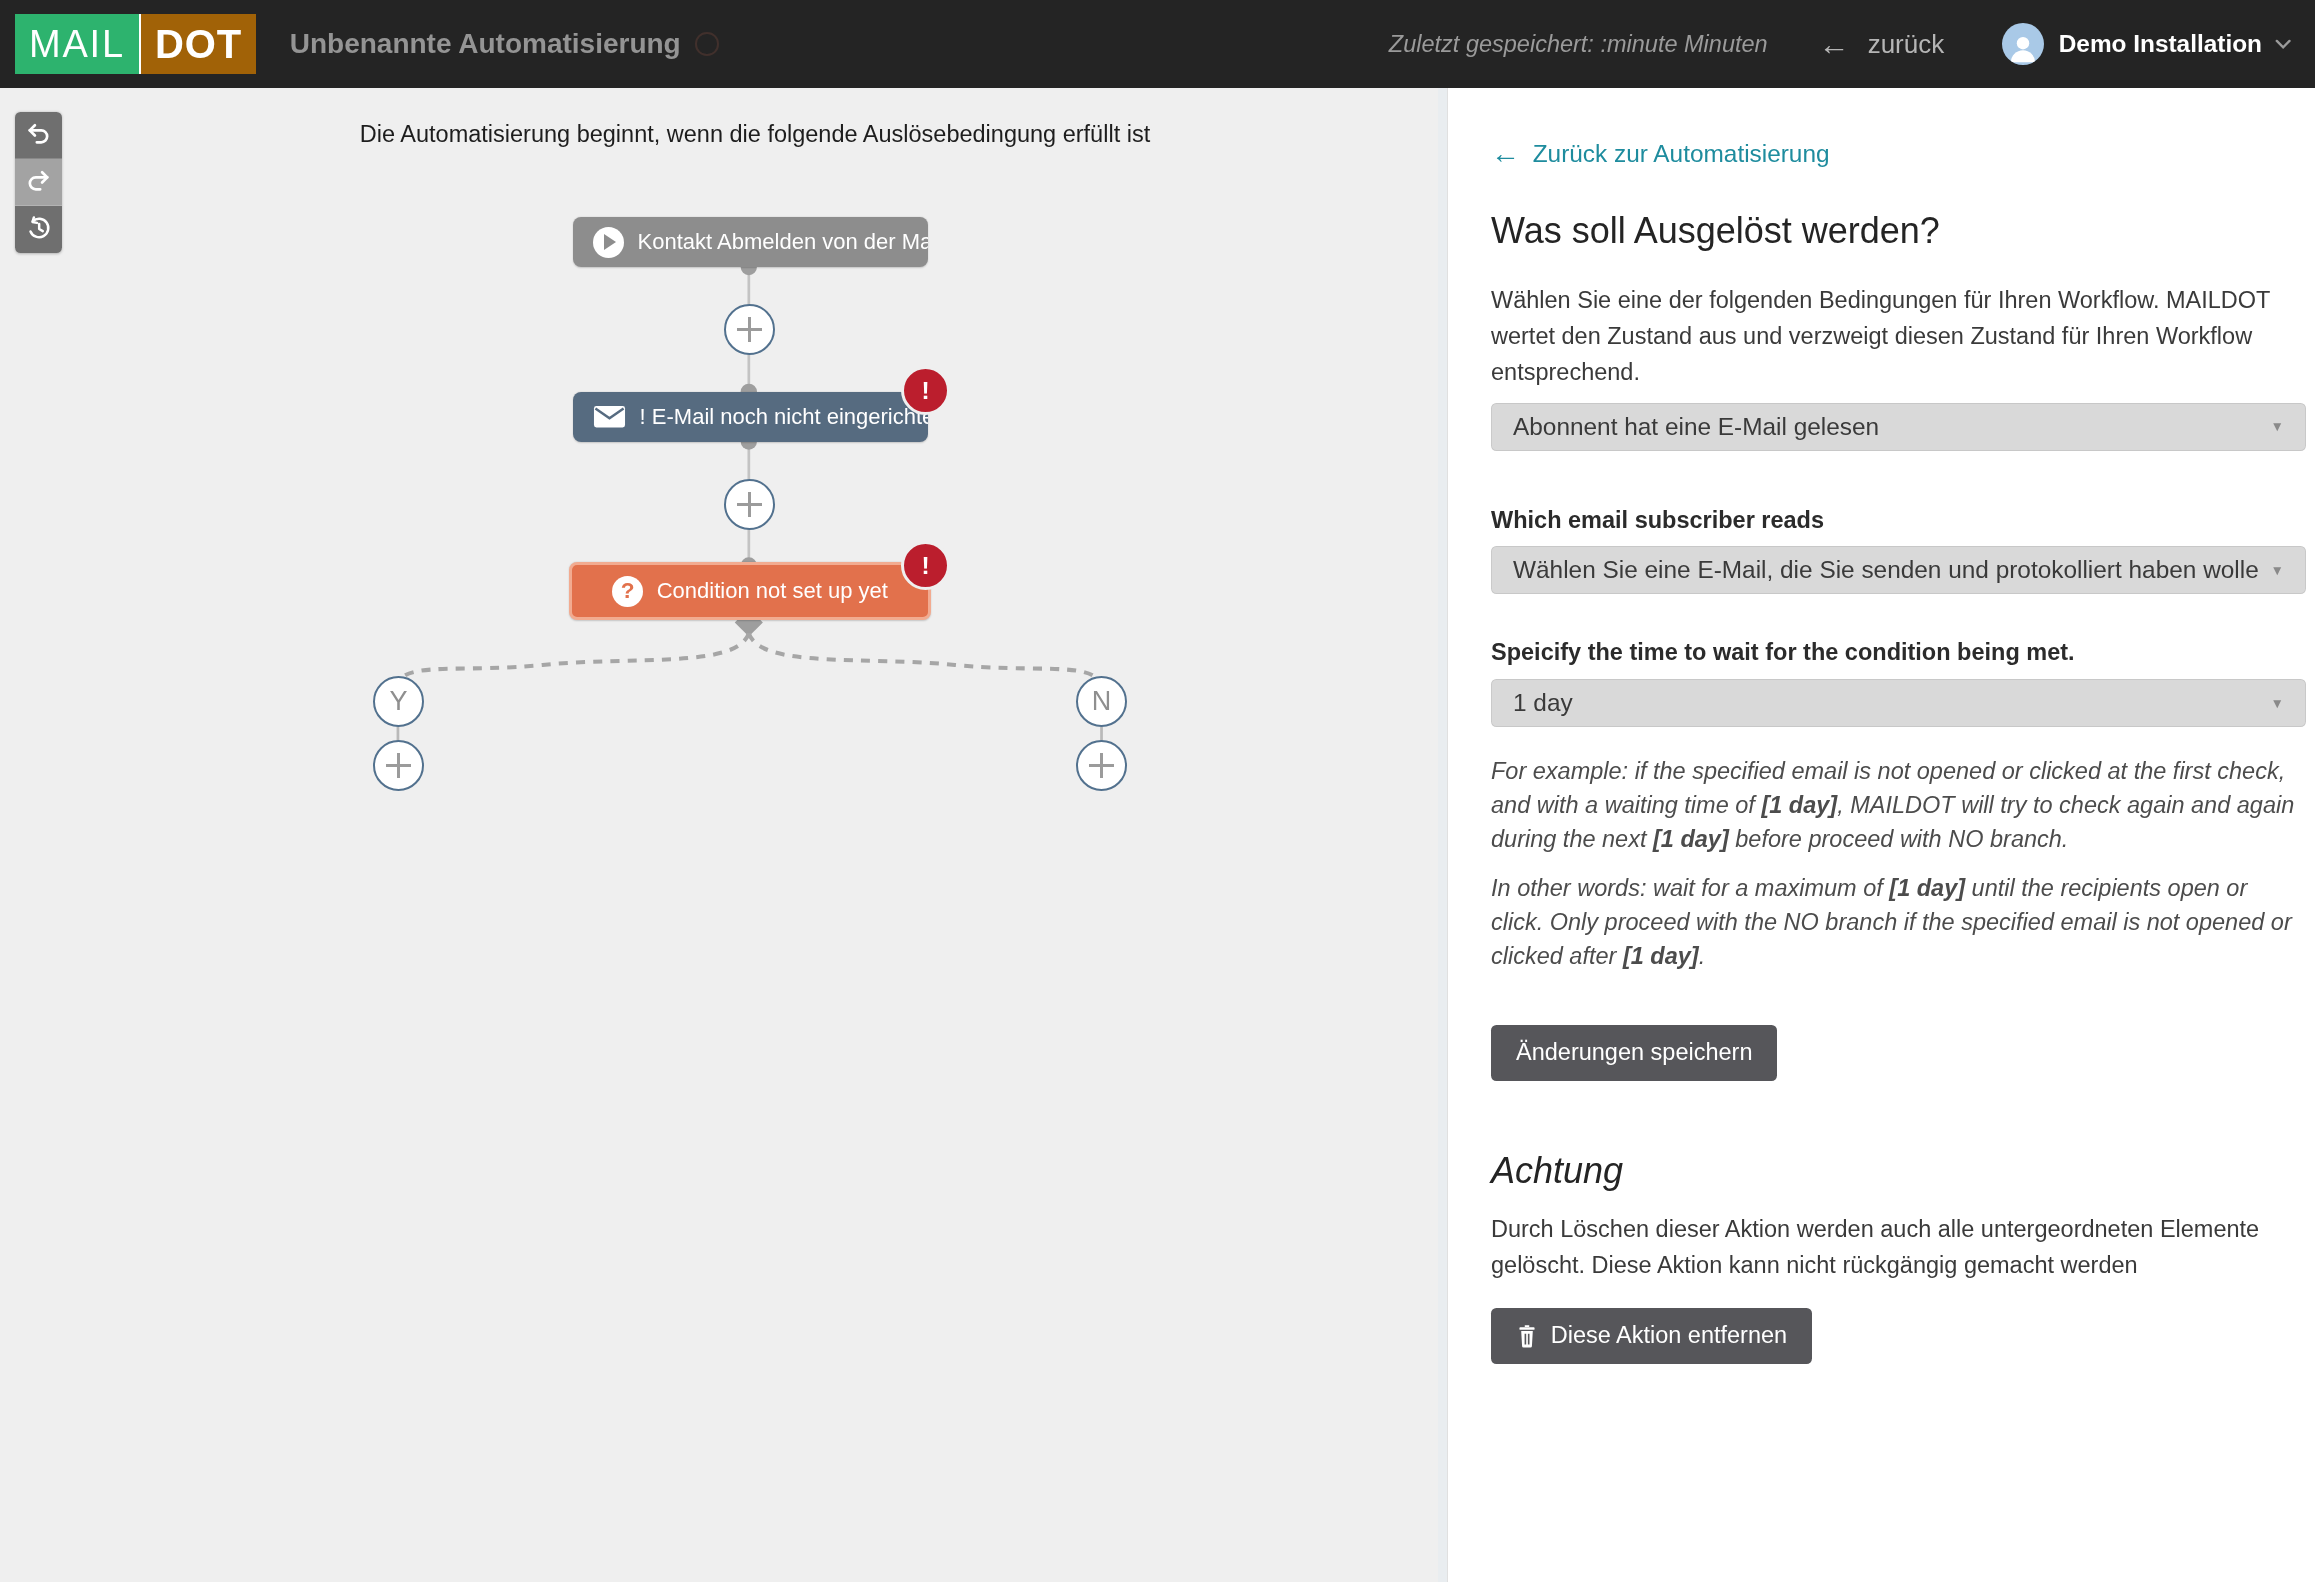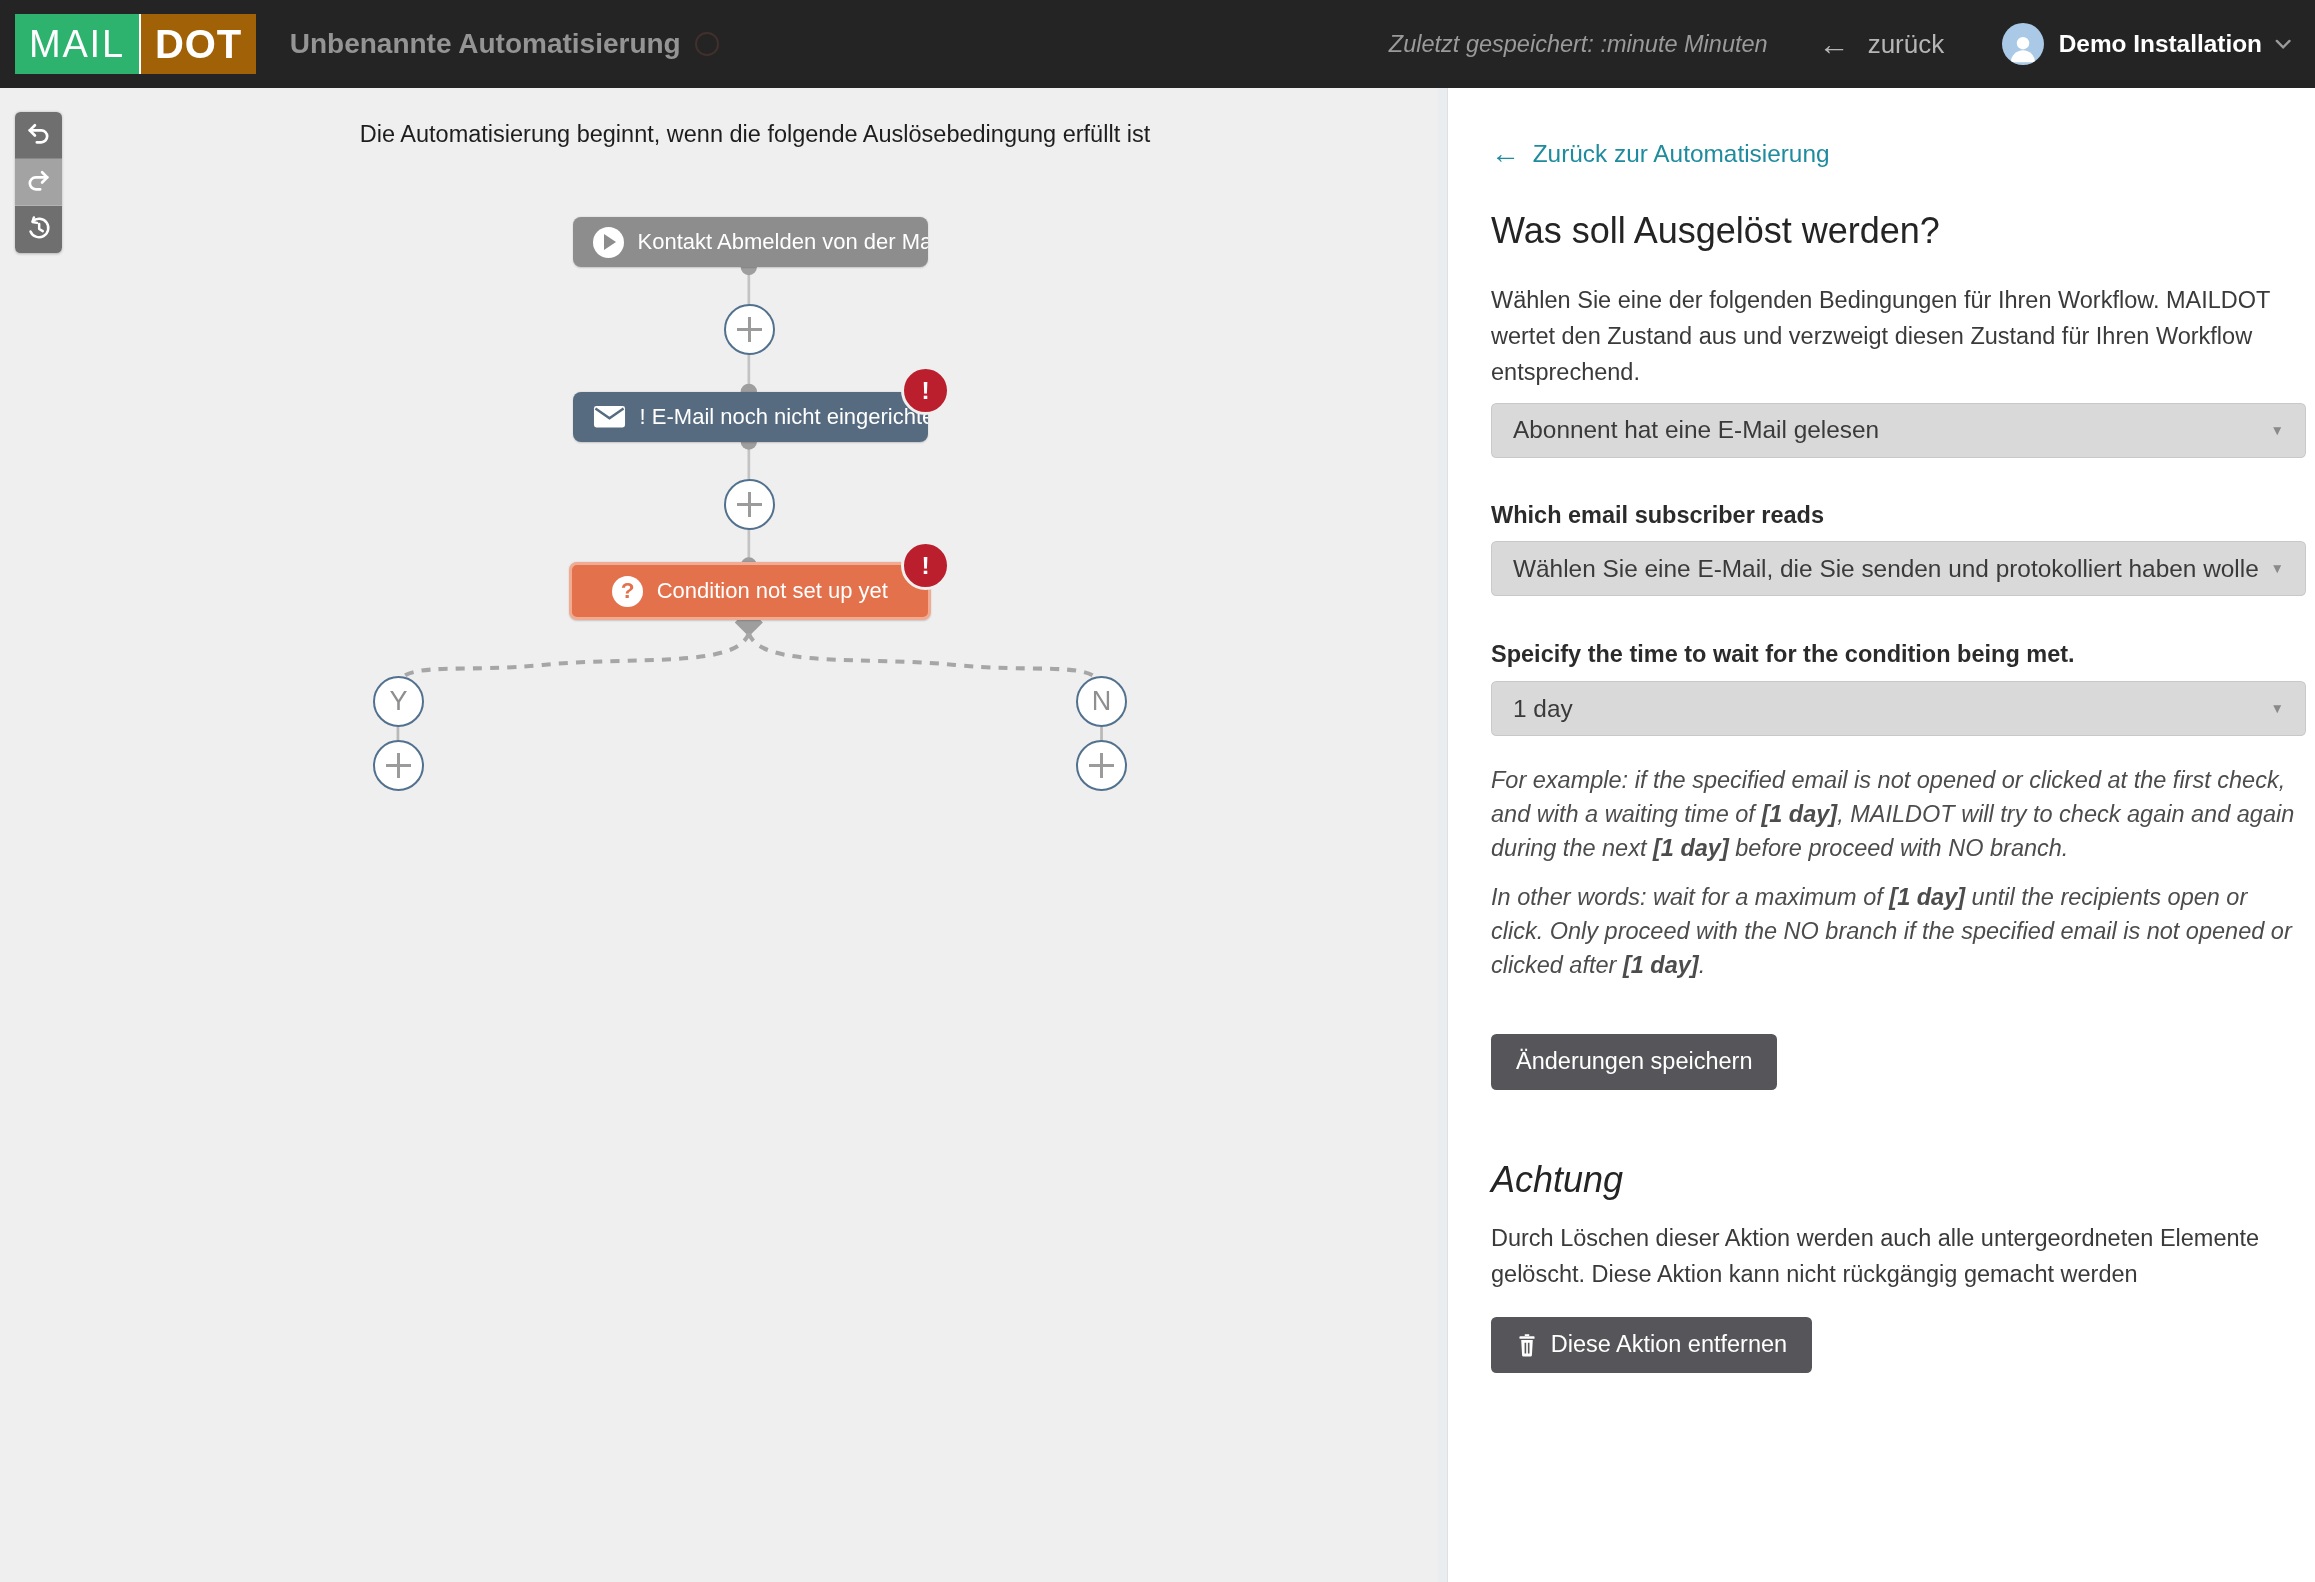--- a/index.html
+++ b/index.html
@@ -62,22 +62,22 @@
   .plus-glyph::before,.plus-glyph::after{content:"";position:absolute;background:#9b9b9b;}
   .plus-glyph::before{left:0;top:11.3px;width:25px;height:2.7px;}
   .plus-glyph::after{left:11.3px;top:0;width:2.7px;height:25px;}
 
   
   .panel-back{display:inline-flex;align-items:center;color:var(--link-teal);font-size:24.4px;cursor:pointer;}
   .panel-back .arr{font-size:29px;margin-right:12.7px;line-height:1;}
   .panel-h1{font-size:36px;font-weight:400;color:#242424;margin-top:42px;}
   .panel-intro{font-size:23.5px;line-height:36px;color:var(--text-body);margin-top:30px;max-width:823px;}
   .field-label{font-size:23.5px;font-weight:700;color:var(--text-dark);}
-  .fl-1{margin-top:33px;} .fl-2{margin-top:44px;} .fl-3{margin-top:45px;}
-  .dropdown{margin-top:12.7px;height:55px;background:var(--dropdown-bg);border-radius:5.4px;box-shadow:inset 0 0 0 0.9px rgba(0,0,0,.08);display:flex;align-items:center;padding:0 22px;font-size:24.4px;color:#3a3a3a;cursor:pointer;position:relative;}
+  .fl-1{margin-top:33px;} .fl-2{margin-top:56px;} .fl-3{margin-top:45px;}
+  .dropdown{margin-top:12.7px;height:48px;background:var(--dropdown-bg);border-radius:5.4px;box-shadow:inset 0 0 0 0.9px rgba(0,0,0,.08);display:flex;align-items:center;padding:0 22px;font-size:24.4px;color:#3a3a3a;cursor:pointer;position:relative;}
   .dropdown .dd-text{flex:1;white-space:nowrap;overflow:hidden;}
   .dd-arrow{font-size:13.6px;color:#8a8a8a;margin-left:11px;}
   .example{font-size:23.5px;line-height:34px;font-style:italic;color:#4c4c4c;max-width:823px;}
   .ex-1{margin-top:27px;} .ex-2{margin-top:14.5px;}
   .btn{display:inline-flex;align-items:center;background:var(--button-dark);color:#fff;font-size:23.5px;border:none;border-radius:5.4px;height:56px;padding:12px 25px;cursor:pointer;font-family:inherit;}
   .btn-save{margin-top:52px;}
   .panel-h2{font-size:36px;font-weight:400;color:#242424;margin-top:69px;font-style:italic;}
   .warning-text{font-size:23.5px;line-height:36px;color:var(--text-body);margin-top:19px;max-width:823px;}
   .btn-remove{margin-top:25px;}
   .btn-remove svg{margin-right:12.7px;}

